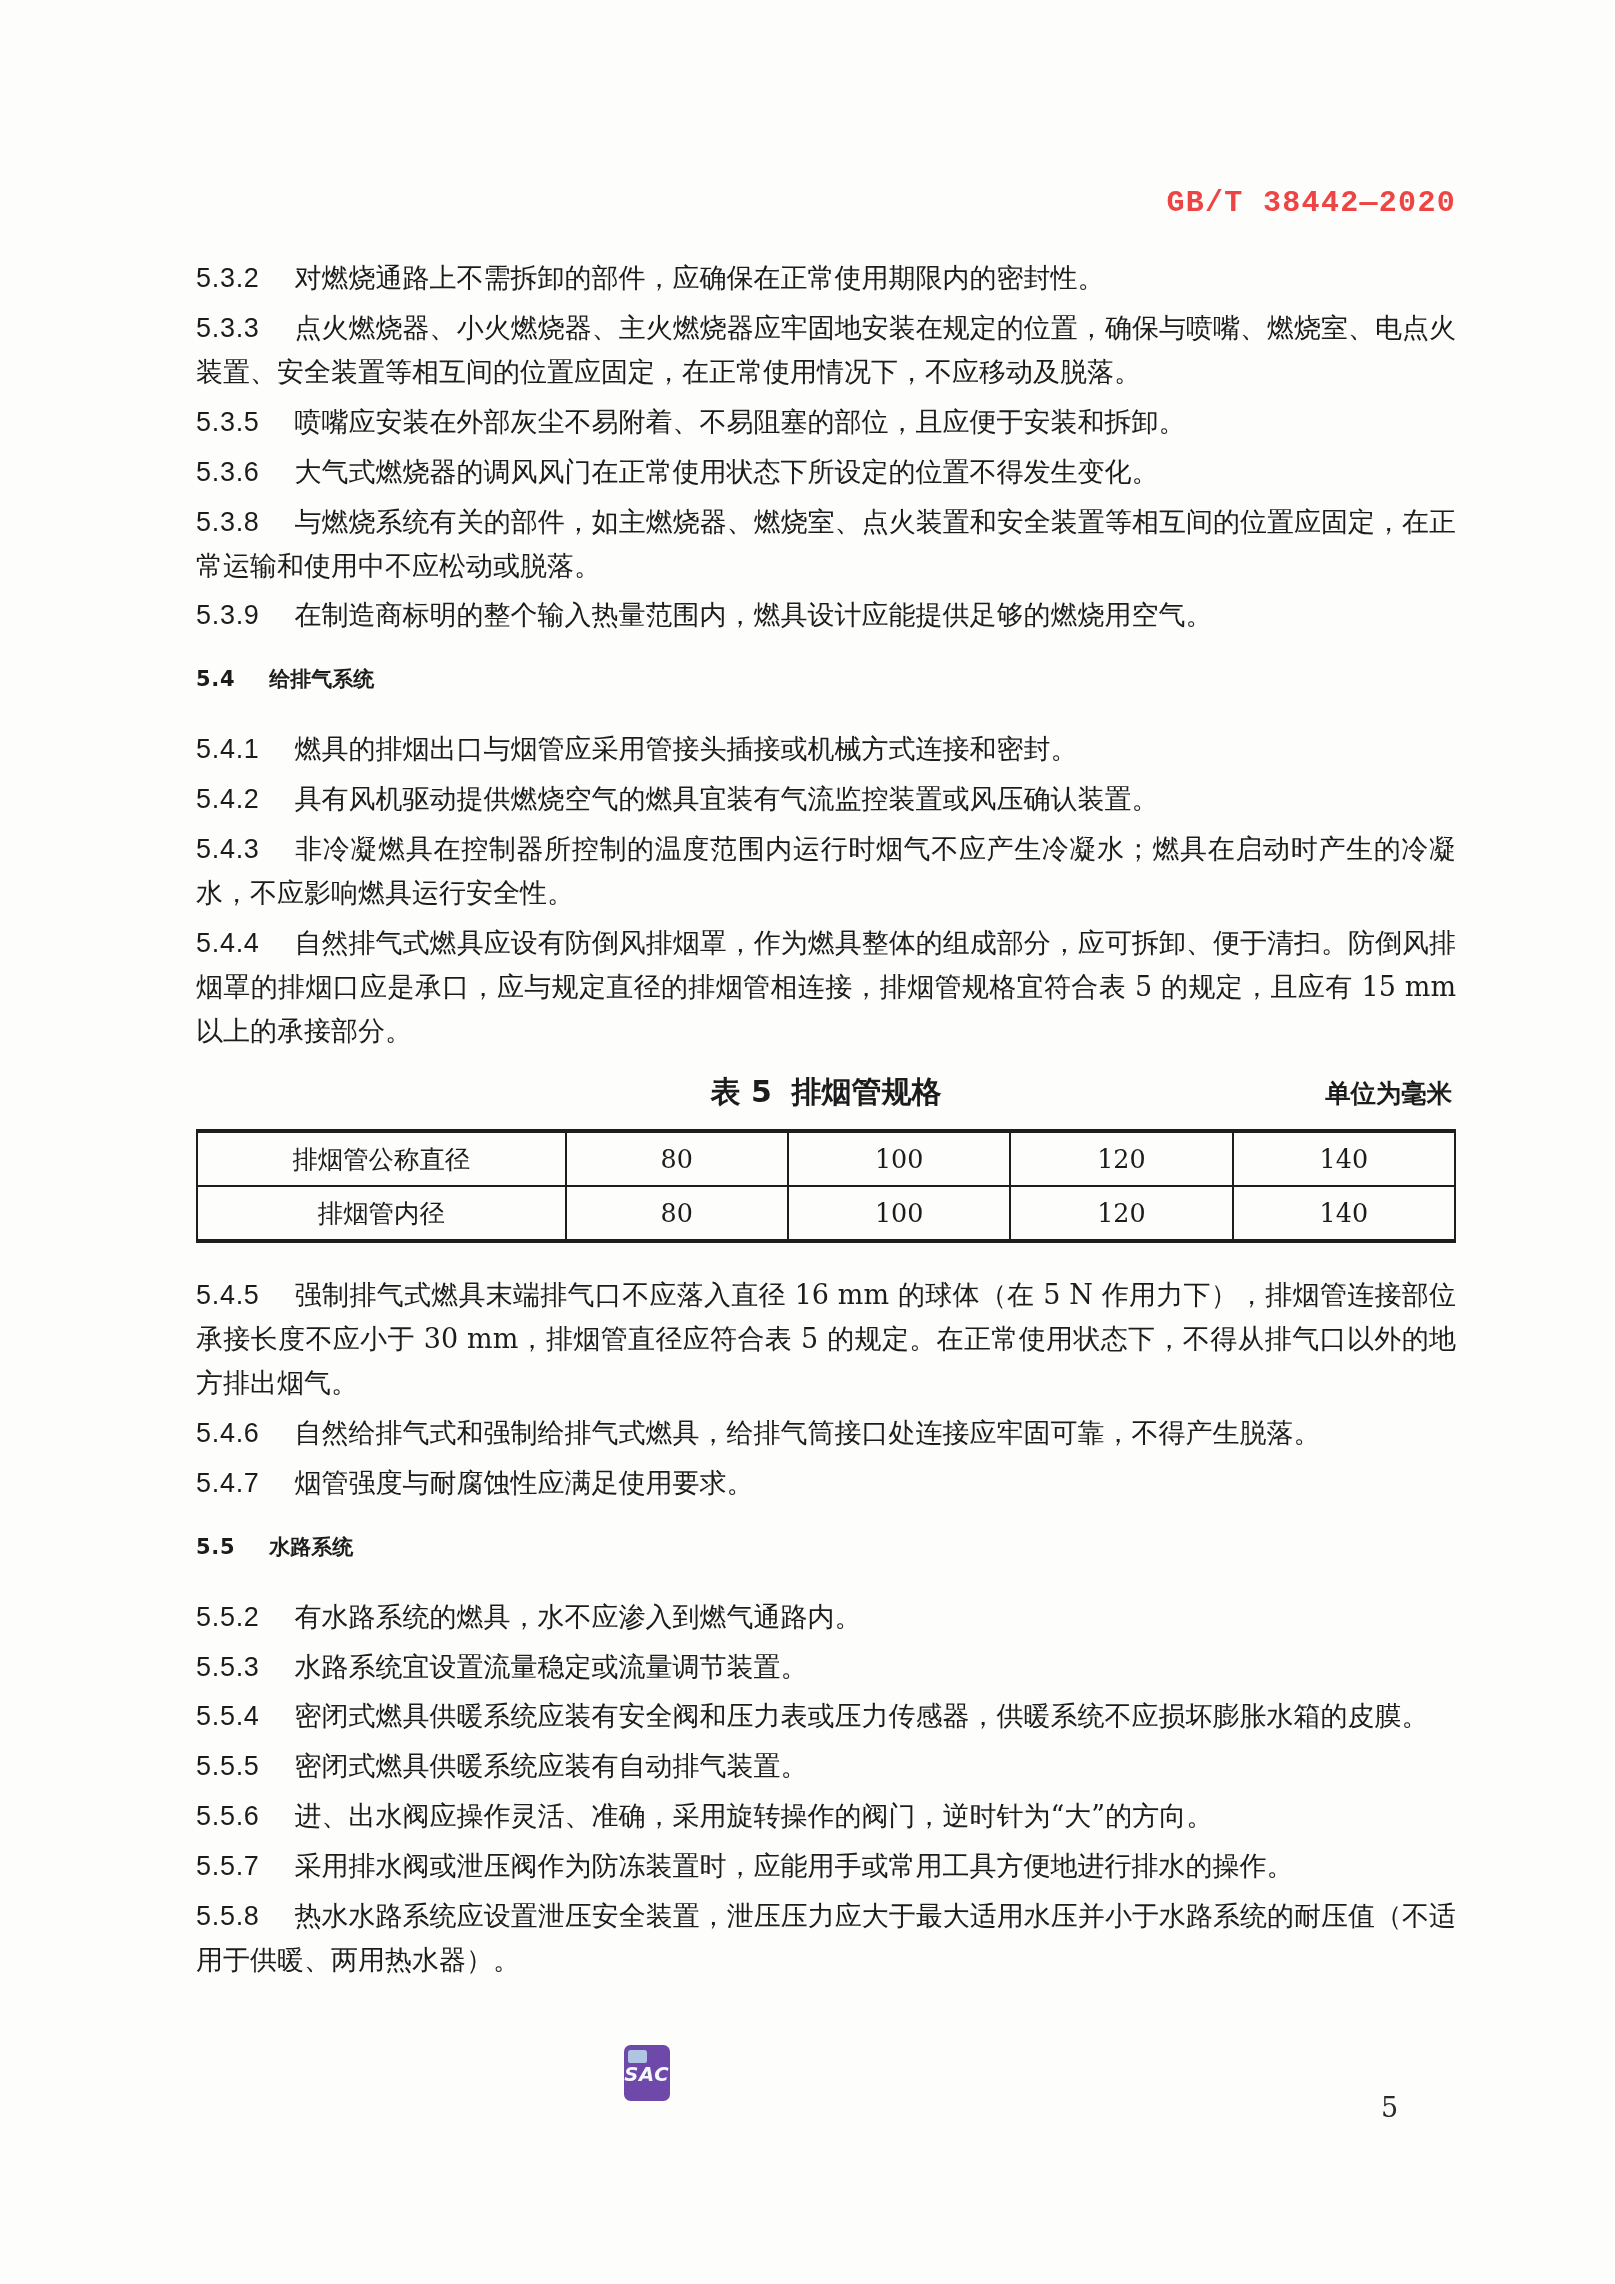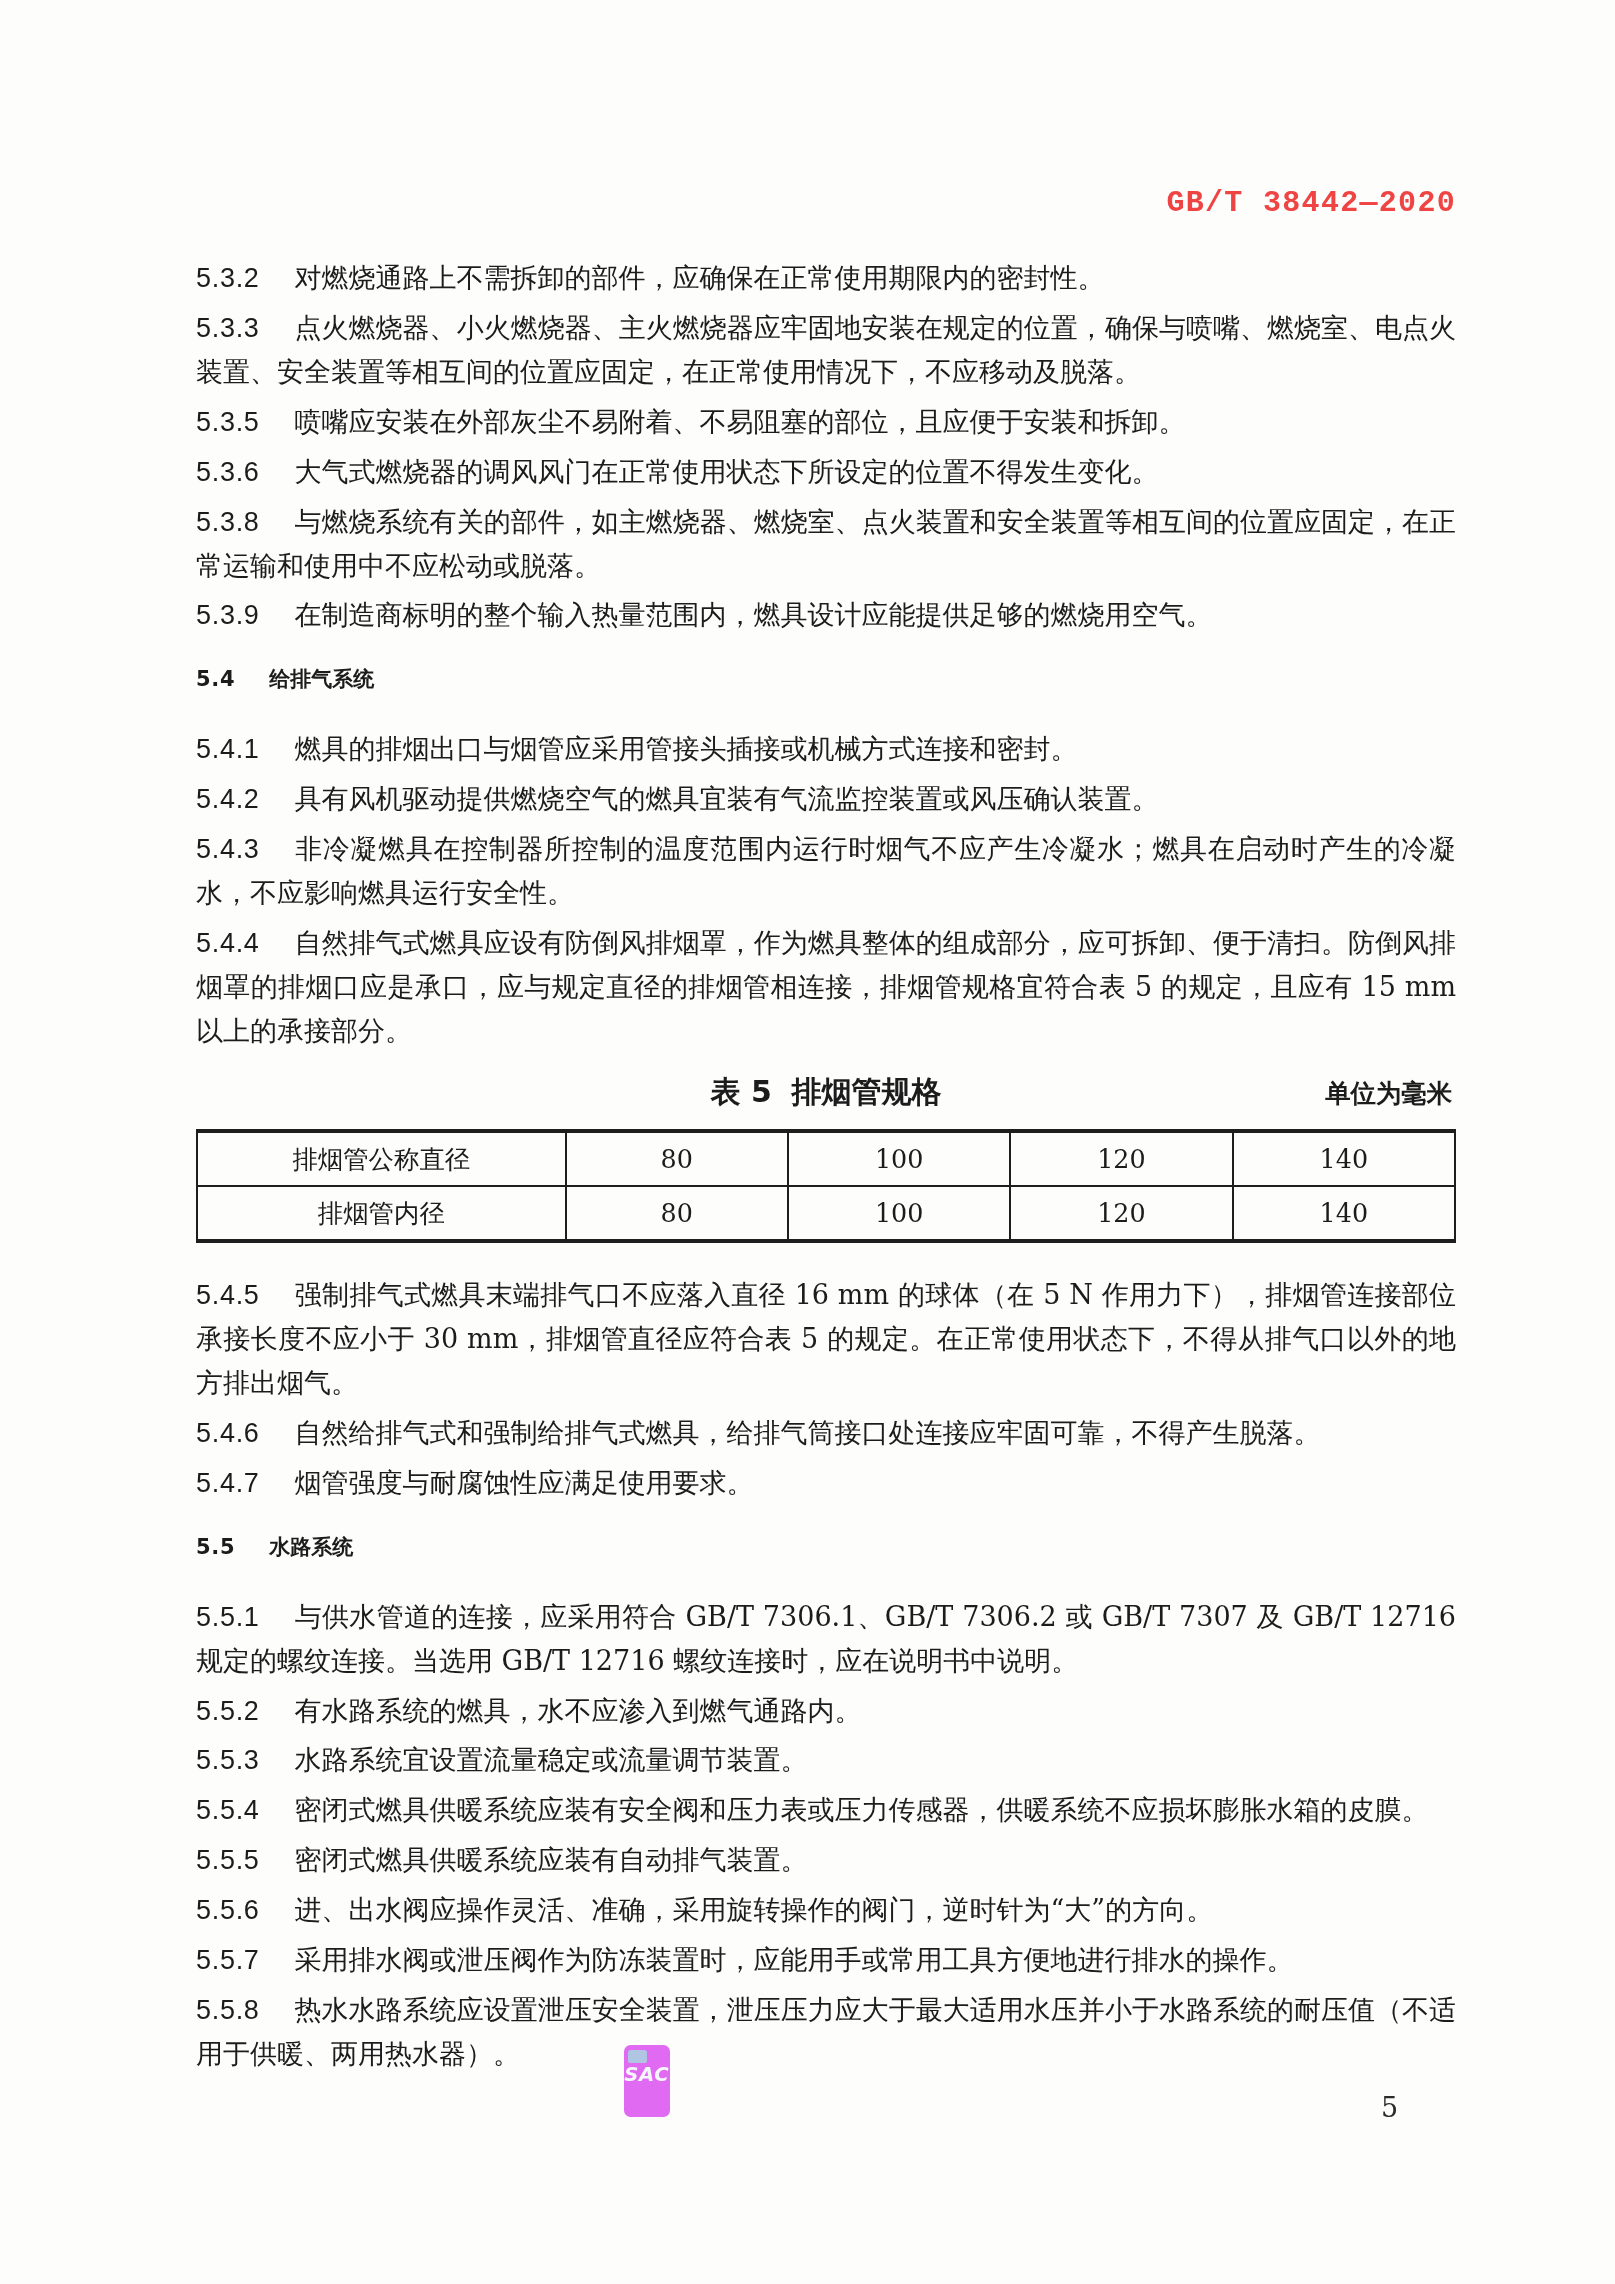--- a/index.html
+++ b/index.html
@@ -56,22 +56,22 @@
     font-size:25.4px;line-height:1;
   }
   td.col-label{width:29.3%;}
   td.col-val{width:17.675%;}
   .page-number{
     position:absolute;left:1381px;top:2092px;
     font-size:27px;color:#2a2a2a;z-index:2;
   }
   .watermark{
     position:absolute;left:624px;top:2045px;
-    width:46px;height:72px;border-radius:6.5px;
-    background:#d946ef;opacity:0.8;z-index:1;
+    width:46px;height:56px;border-radius:6.5px;
+    background:#4c1d95;opacity:0.8;z-index:1;
   }
   .watermark .wm-chip{
     position:absolute;left:3.9px;top:5.2px;width:19.6px;height:13px;
     border-radius:2.6px;background:#9cb8dc;
   }
   .watermark .wm-text{
     position:absolute;left:-5.2px;top:18px;width:56px;
     text-align:center;
     font-family:"DejaVu Sans","Liberation Sans",sans-serif;
     font-style:italic;font-weight:700;font-size:19.6px;
@@ -124,21 +124,20 @@
         </tr>
       </tbody>
     </table>
 
     <p class="clause"><span class="cnum">5.4.5</span><span>强制排气式燃具末端排气口不应落入直径 16 mm 的球体（在 5 N 作用力下），排烟管连接部位承接长度不应小于 30 mm，排烟管直径应符合表 5 的规定。在正常使用状态下，不得从排气口以外的地方排出烟气。</span></p>
     <p class="clause"><span class="cnum">5.4.6</span><span>自然给排气式和强制给排气式燃具，给排气筒接口处连接应牢固可靠，不得产生脱落。</span></p>
     <p class="clause"><span class="cnum">5.4.7</span><span>烟管强度与耐腐蚀性应满足使用要求。</span></p>
 
     <div class="sec-heading"><span class="hnum">5.5</span><span>水路系统</span></div>
 
-    <p class="clause"><span class="cnum">5.5.1</span><span>与供水管道的连接，应采用符合 GB/T 7306.1、GB/T 7306.2 或 GB/T 7307 及 GB/T 12716 规定的螺纹连接。当选用 GB/T 12716 螺纹连接时，应在说明书中说明。</span></p>
     <p class="clause"><span class="cnum">5.5.2</span><span>有水路系统的燃具，水不应渗入到燃气通路内。</span></p>
     <p class="clause"><span class="cnum">5.5.3</span><span>水路系统宜设置流量稳定或流量调节装置。</span></p>
     <p class="clause"><span class="cnum">5.5.4</span><span>密闭式燃具供暖系统应装有安全阀和压力表或压力传感器，供暖系统不应损坏膨胀水箱的皮膜。</span></p>
     <p class="clause"><span class="cnum">5.5.5</span><span>密闭式燃具供暖系统应装有自动排气装置。</span></p>
     <p class="clause"><span class="cnum">5.5.6</span><span>进、出水阀应操作灵活、准确，采用旋转操作的阀门，逆时针为“大”的方向。</span></p>
     <p class="clause"><span class="cnum">5.5.7</span><span>采用排水阀或泄压阀作为防冻装置时，应能用手或常用工具方便地进行排水的操作。</span></p>
     <p class="clause"><span class="cnum">5.5.8</span><span>热水水路系统应设置泄压安全装置，泄压压力应大于最大适用水压并小于水路系统的耐压值（不适用于供暖、两用热水器）。</span></p>
 
   </div>
 

